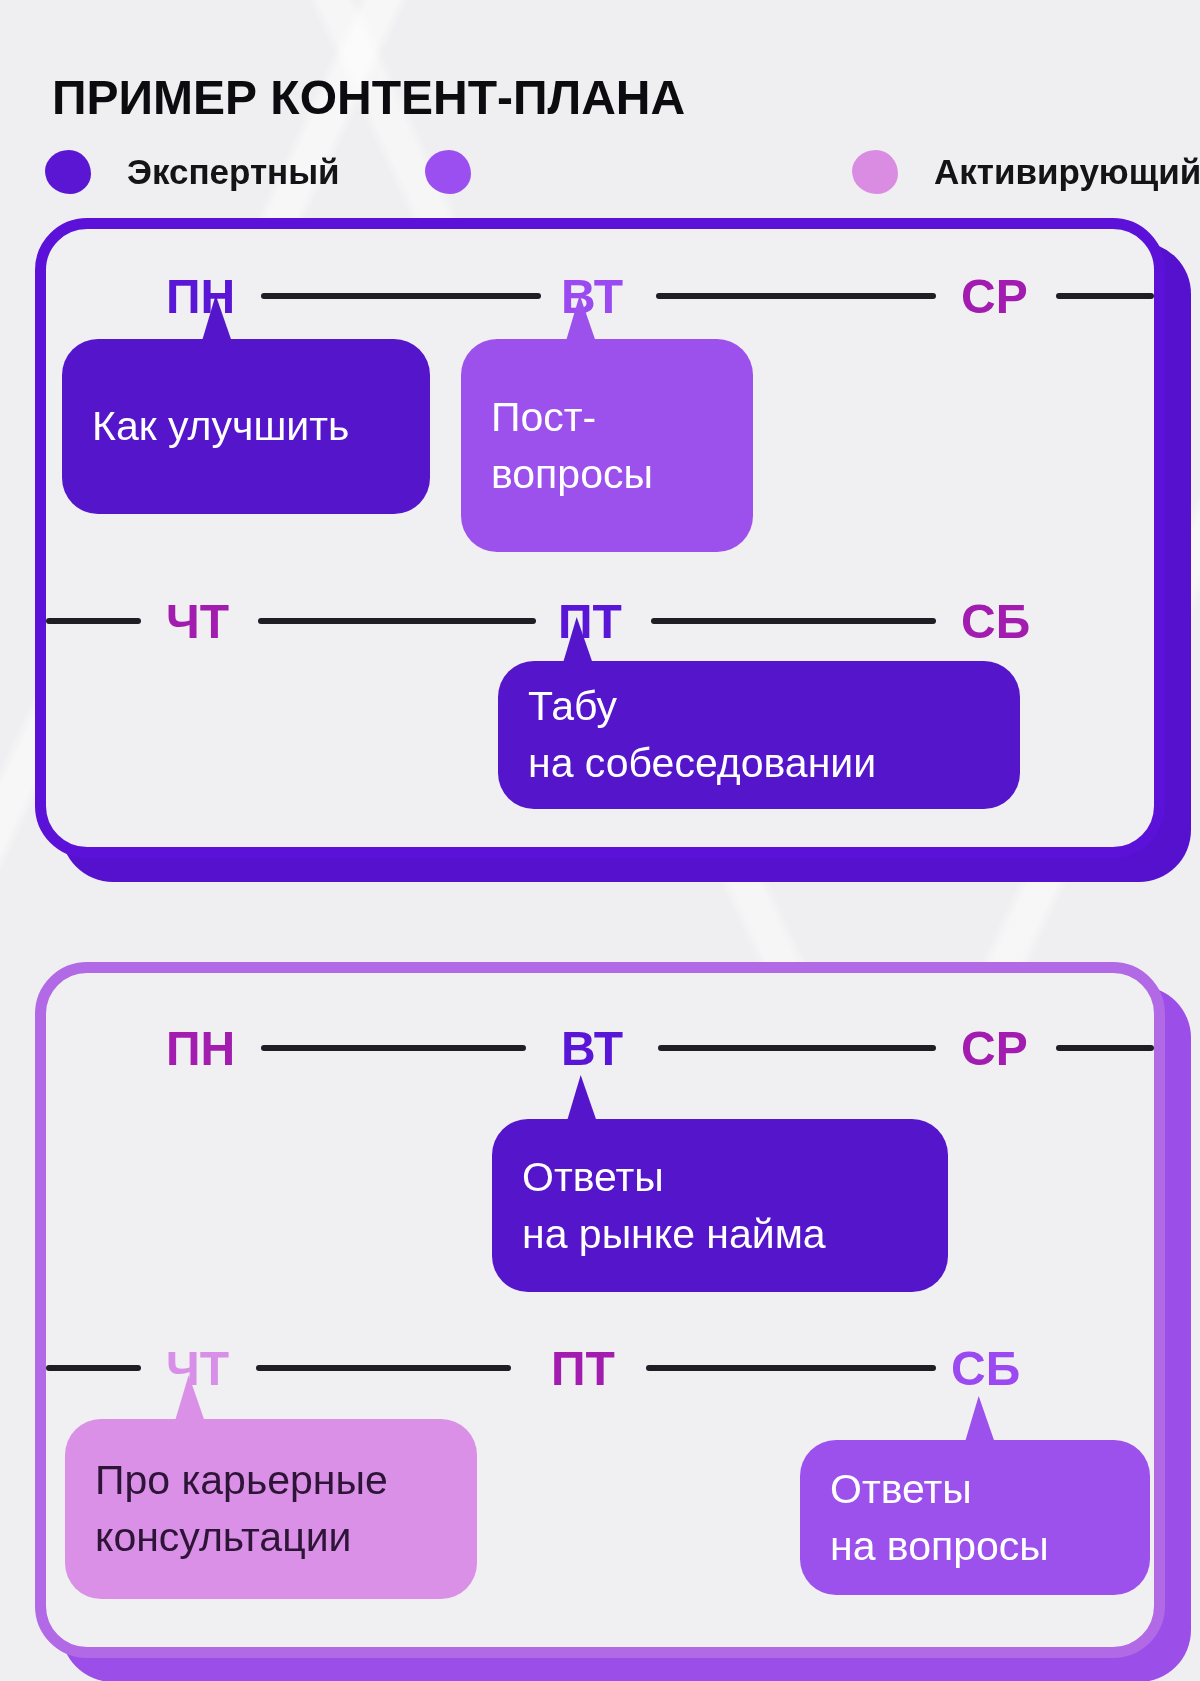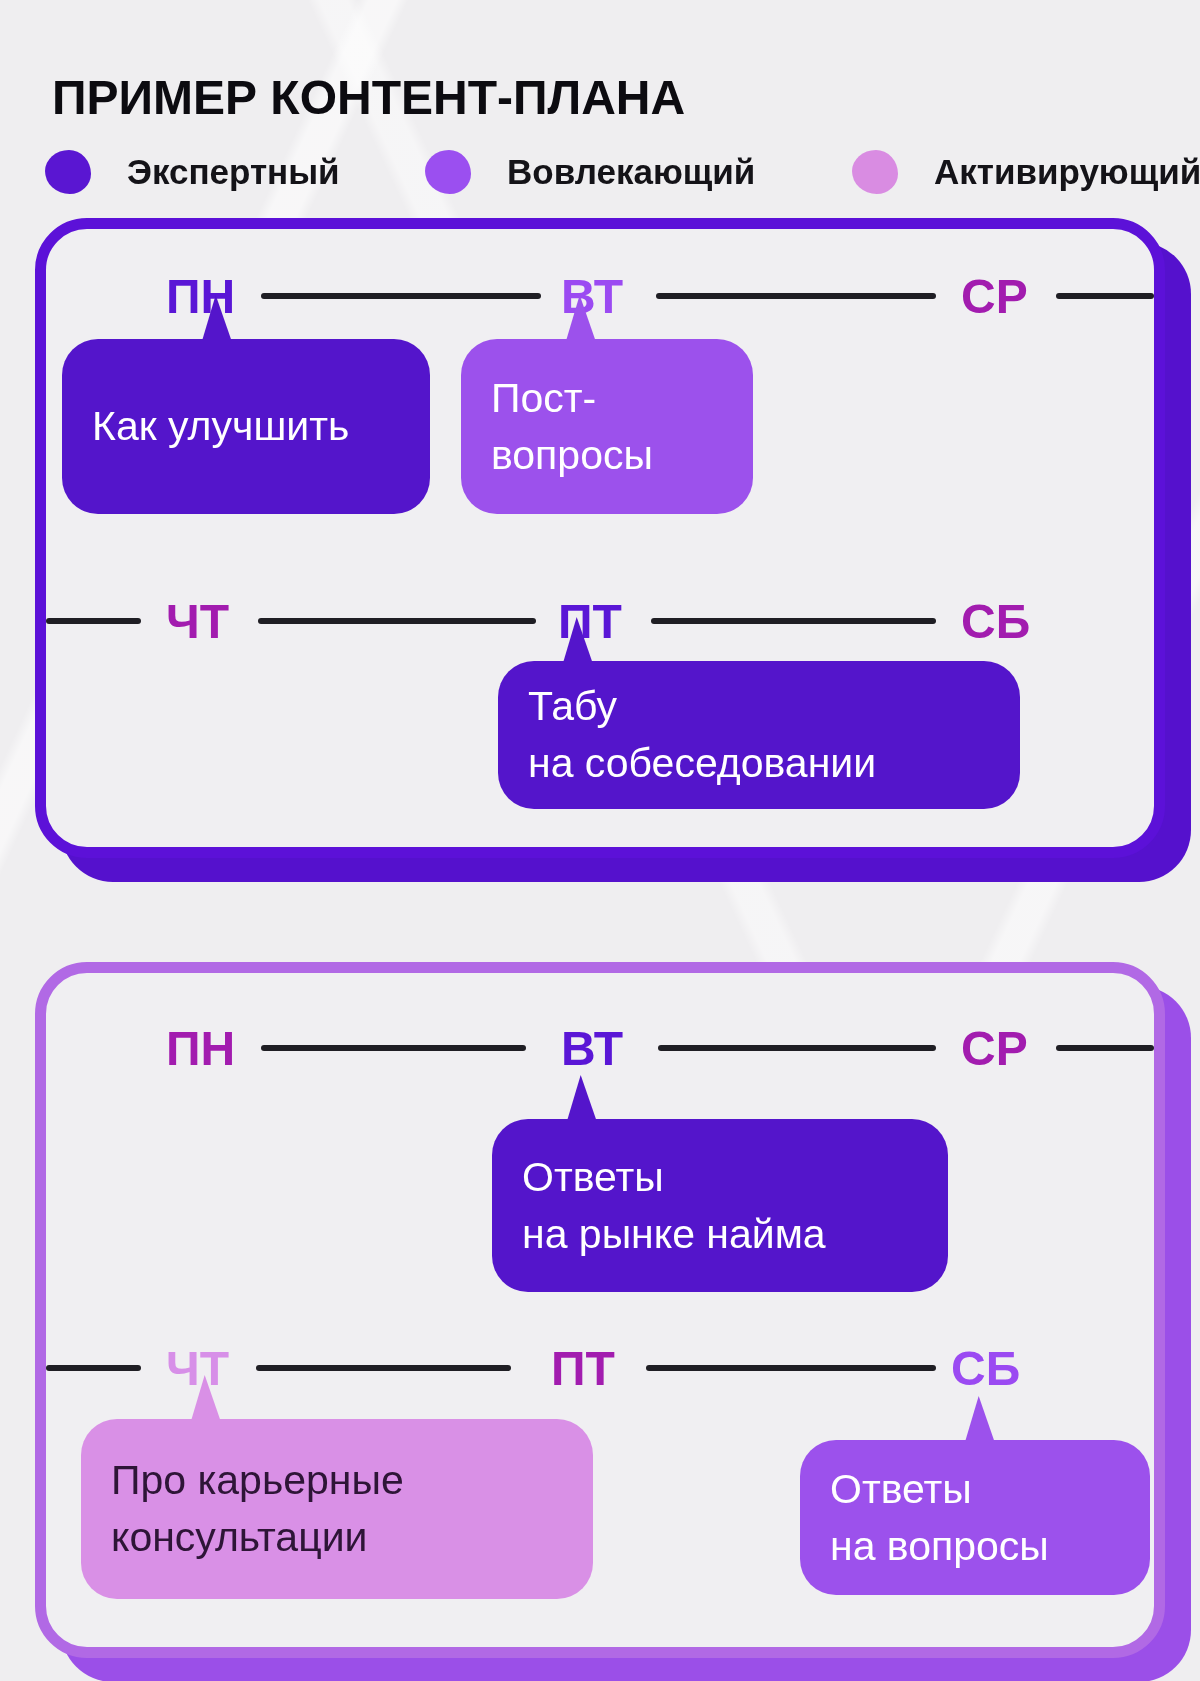--- a/index.html
+++ b/index.html
@@ -71,41 +71,40 @@
 <body>
 
 <h1 class="title">ПРИМЕР КОНТЕНТ-ПЛАНА</h1>
 
 <div class="legend-item" style="left:45px;">
   <span class="dot expert"></span>
   <span class="legend-label">Экспертный</span>
 </div>
 <div class="legend-item" style="left:425px;">
   <span class="dot engaging"></span>
-  <span class="legend-label">Вовлекающий</span>
 </div>
 <div class="legend-item" style="left:852px;">
   <span class="dot activating"></span>
   <span class="legend-label">Активирующий</span>
 </div>
 
 <section class="week week1">
 
   <span class="day expert" style="left:120px;top:40px;">ПН</span>
   <i class="hline" style="left:215px;top:64px;width:280px;"></i>
   <span class="day engaging" style="left:515px;top:40px;">ВТ</span>
   <i class="hline" style="left:610px;top:64px;width:280px;"></i>
   <span class="day plain" style="left:915px;top:40px;">СР</span>
   <i class="hline" style="left:1010px;top:64px;width:98px;"></i>
 
   <div class="bubble expert" style="left:16px;top:110px;width:368px;height:175px;">
     <span class="tail expert" style="left:140px;"></span>
     <span class="bline">Как улучшить</span>
   </div>
-  <div class="bubble engaging" style="left:415px;top:110px;width:292px;height:175px;">
+  <div class="bubble engaging" style="left:415px;top:110px;width:292px;height:213px;">
     <span class="tail engaging" style="left:105px;"></span>
     <span class="bline">Пост-</span>
     <span class="bline">вопросы</span>
   </div>
 
   <i class="hline" style="left:0px;top:389px;width:95px;"></i>
   <span class="day plain" style="left:120px;top:365px;">ЧТ</span>
   <i class="hline" style="left:212px;top:389px;width:278px;"></i>
   <span class="day expert" style="left:512px;top:365px;">ПТ</span>
   <i class="hline" style="left:605px;top:389px;width:285px;"></i>
@@ -133,21 +132,21 @@
     <span class="bline">на рынке найма</span>
   </div>
 
   <i class="hline" style="left:0px;top:392px;width:95px;"></i>
   <span class="day activating" style="left:120px;top:368px;">ЧТ</span>
   <i class="hline" style="left:210px;top:392px;width:255px;"></i>
   <span class="day plain" style="left:505px;top:368px;">ПТ</span>
   <i class="hline" style="left:600px;top:392px;width:290px;"></i>
   <span class="day engaging" style="left:905px;top:368px;">СБ</span>
 
-  <div class="bubble activating" style="left:19px;top:446px;width:512px;height:180px;margin-left:16px;">
+  <div class="bubble activating" style="left:19px;top:446px;width:412px;height:180px;">
     <span class="tail activating" style="left:110px;"></span>
     <span class="bline">Про карьерные</span>
     <span class="bline">консультации</span>
   </div>
   <div class="bubble engaging" style="left:754px;top:467px;width:350px;height:155px;">
     <span class="tail engaging" style="left:165px;"></span>
     <span class="bline">Ответы</span>
     <span class="bline">на вопросы</span>
   </div>
 </section>

